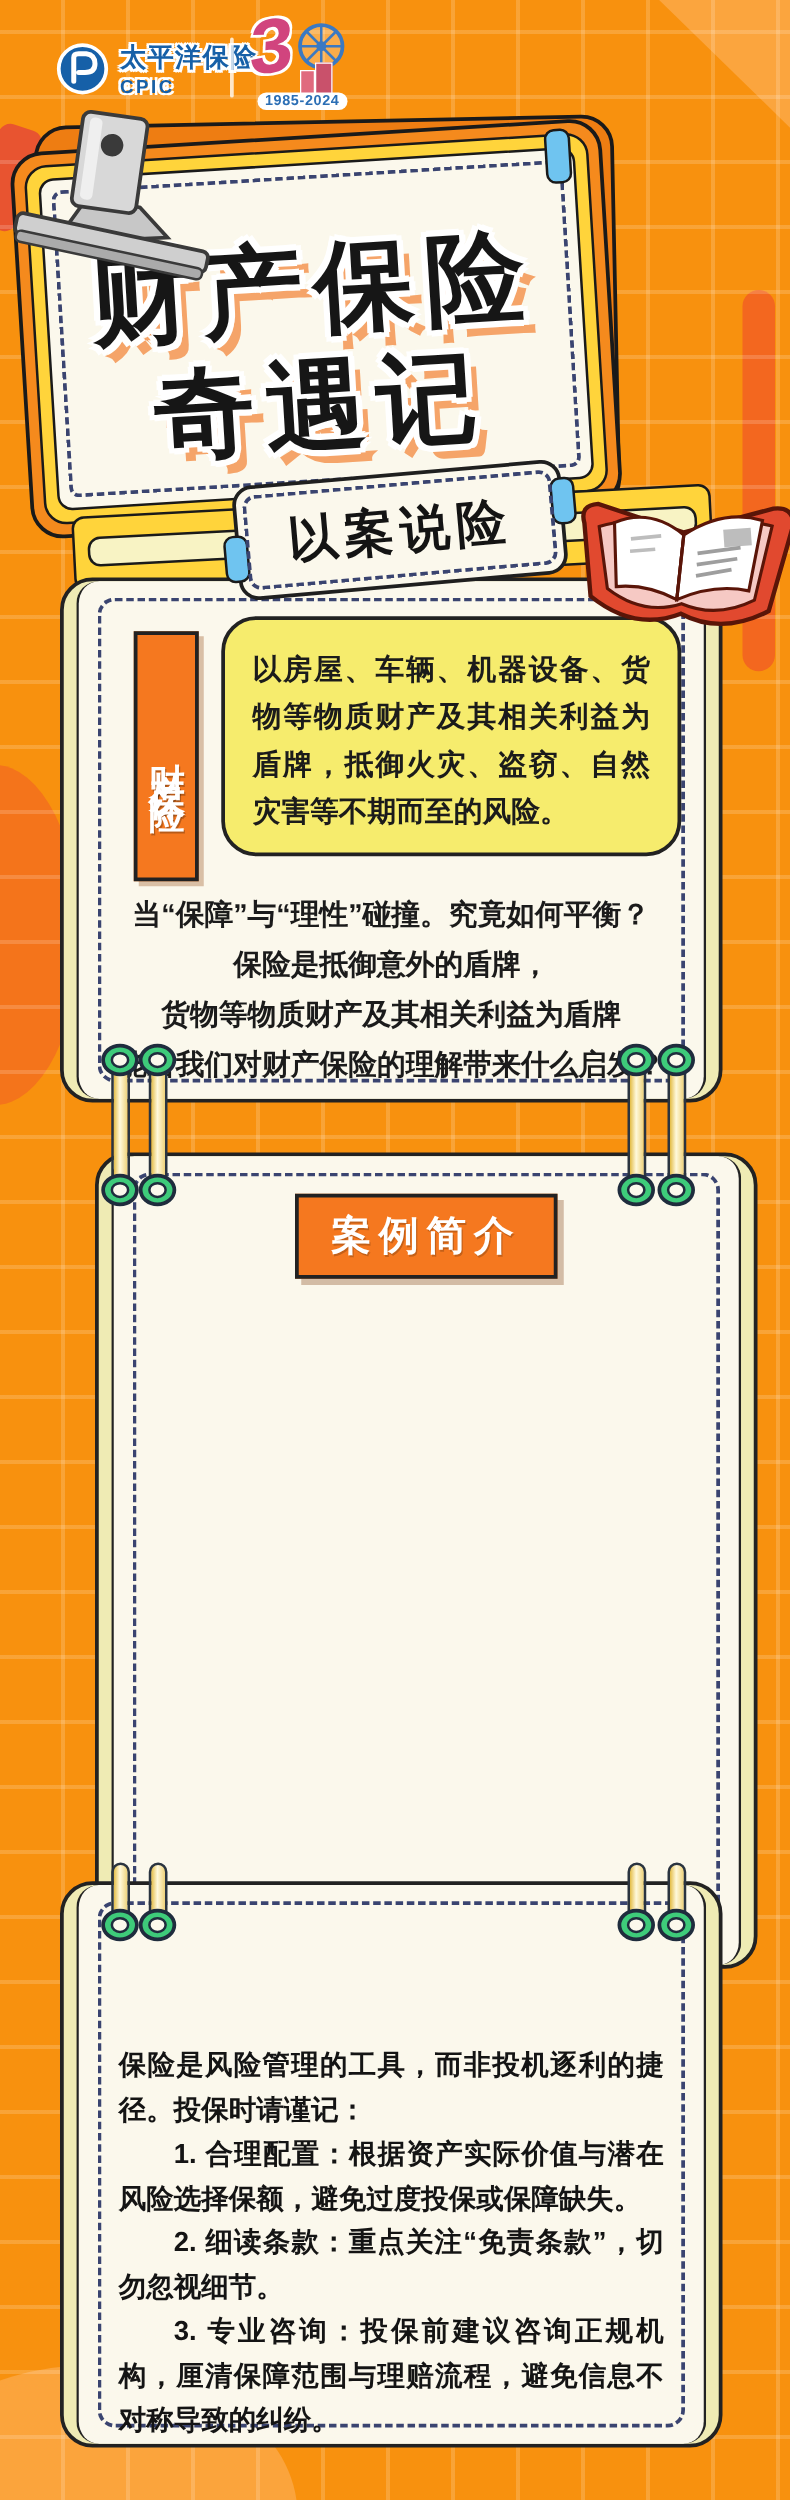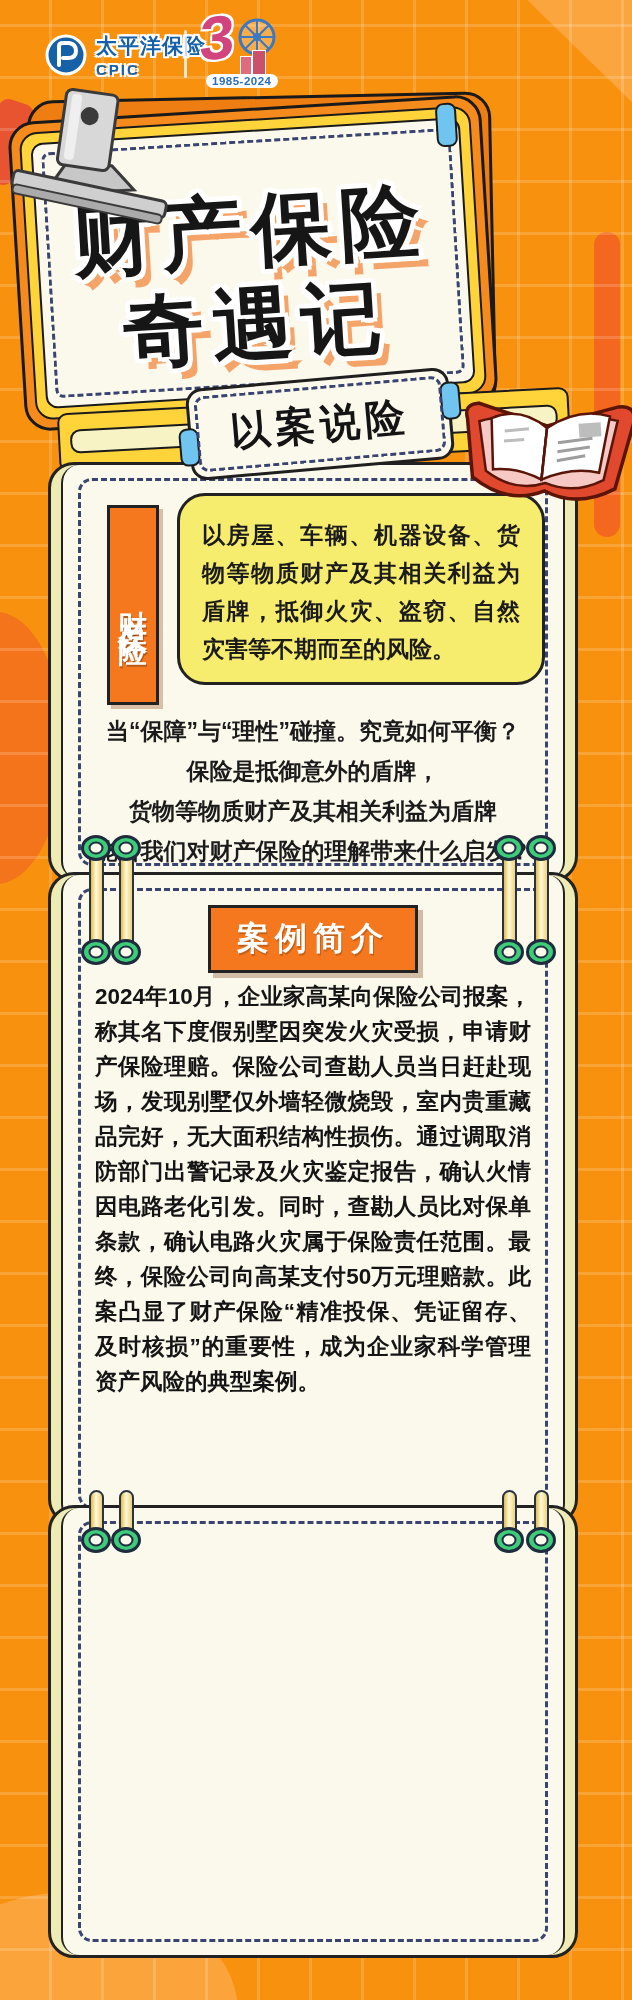--- a/index.html
+++ b/index.html
@@ -69,21 +69,21 @@
   .pin-br{right:-13px;top:12px;width:16px;height:34px;z-index:-1;}
   .book{position:absolute;left:458px;top:372px;z-index:7;transform:rotate(4deg);}
   
   .note-card{position:absolute;left:48px;width:530px;background:#EFEBB4;border:3px solid #222;
     border-radius:26px;box-sizing:border-box;z-index:5;}
   .note-inner{position:absolute;top:0;bottom:0;left:10px;right:10px;background:#FBF8EC;
     border-left:2px solid #222;border-right:2px solid #222;border-radius:18px;}
   .note-dashed{position:absolute;top:13px;bottom:13px;left:27px;right:27px;
     border:3px dashed #3A4470;border-radius:14px;}
   .card1{top:462px;height:420px;}
-  .card2{top:872px;height:653px;}
+  .card2{top:922px;height:653px;margin-left:28px;}
   .card3{top:1505px;height:453px;}
   .side-label{position:absolute;left:56px;top:40px;width:52px;height:200px;background:#F5781F;
     border:3px solid #222;box-sizing:border-box;color:#fff;font-weight:900;font-size:29px;
     writing-mode:vertical-rl;text-orientation:upright;display:flex;align-items:center;justify-content:center;
     letter-spacing:9px;box-shadow:4px 4px 0 rgba(140,60,0,.30);text-shadow:1px 2px 0 rgba(0,0,0,.25);}
   .def-box{position:absolute;left:126px;top:28px;width:368px;height:192px;background:#F6EC6D;
     border:3px solid #222;border-radius:28px;box-sizing:border-box;padding:20px 22px;
     font-size:23px;line-height:38px;font-weight:600;color:#1b1b1b;text-align:justify;}
   .lead{position:absolute;left:28px;right:28px;top:246px;text-align:center;
     font-size:23px;line-height:40px;font-weight:600;color:#1b1b1b;}
@@ -217,30 +217,35 @@
   <div class="ring ringA1 rA4"></div>
   <div class="ring ringA2 rA1"></div>
   <div class="ring ringA2 rA2"></div>
   <div class="ring ringA2 rA3"></div>
   <div class="ring ringA2 rA4"></div>
 
   <section class="note-card card2">
     <div class="note-inner"></div>
     <div class="note-dashed"></div>
     <div class="sec-head">案例简介</div>
-    <p class="body-text">2024年10月，企业家高某向保险公司报案，称其名下度假别墅因突发火灾受损，申请财产保险理赔。保险公司查勘人员当日赶赴现场，发现别墅仅外墙轻微烧毁，室内贵重藏品完好，无大面积结构性损伤。通过调取消防部门出警记录及火灾鉴定报告，确认火情因电路老化引发。同时，查勘人员比对保单条款，确认电路火灾属于保险责任范围。最终，保险公司向高某支付50万元理赔款。此案凸显了财产保险“精准投保、凭证留存、及时核损”的重要性，成为企业家科学管理资产风险的典型案例。</p>
   </section>
 
   <div class="strap strapB sA1"></div>
   <div class="strap strapB sA2"></div>
   <div class="strap strapB sA3"></div>
   <div class="strap strapB sA4"></div>
   <div class="ring ringB rA1"></div>
   <div class="ring ringB rA2"></div>
   <div class="ring ringB rA3"></div>
   <div class="ring ringB rA4"></div>
 
   <section class="note-card card3">
     <div class="note-inner"></div>
     <div class="note-dashed"></div>
+    <div class="risk-body">
+      <p>保险是风险管理的工具，而非投机逐利的捷径。投保时请谨记：</p>
+      <p class="indent">1. 合理配置：根据资产实际价值与潜在风险选择保额，避免过度投保或保障缺失。</p>
+      <p class="indent">2. 细读条款：重点关注“免责条款”，切勿忽视细节。</p>
+      <p class="indent">3. 专业咨询：投保前建议咨询正规机构，厘清保障范围与理赔流程，避免信息不对称导致的纠纷。</p>
+    </div>
   </section>
 
 </div>
 
 </body></html>

